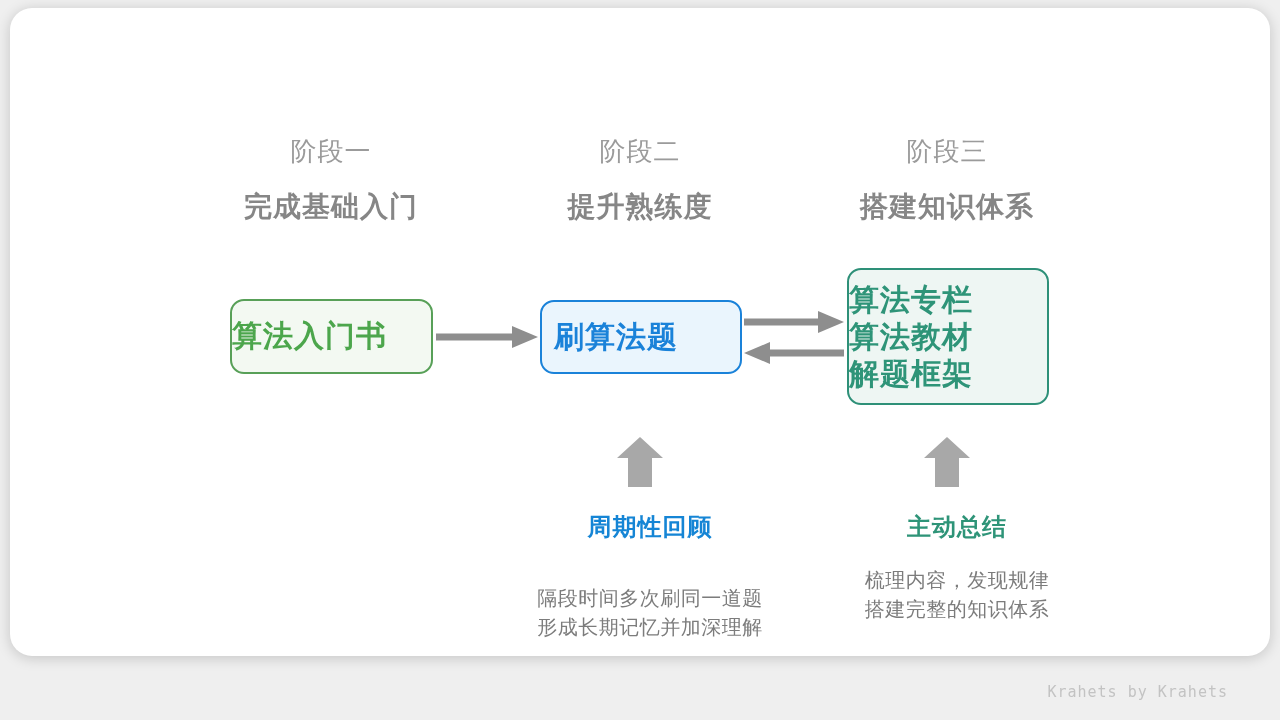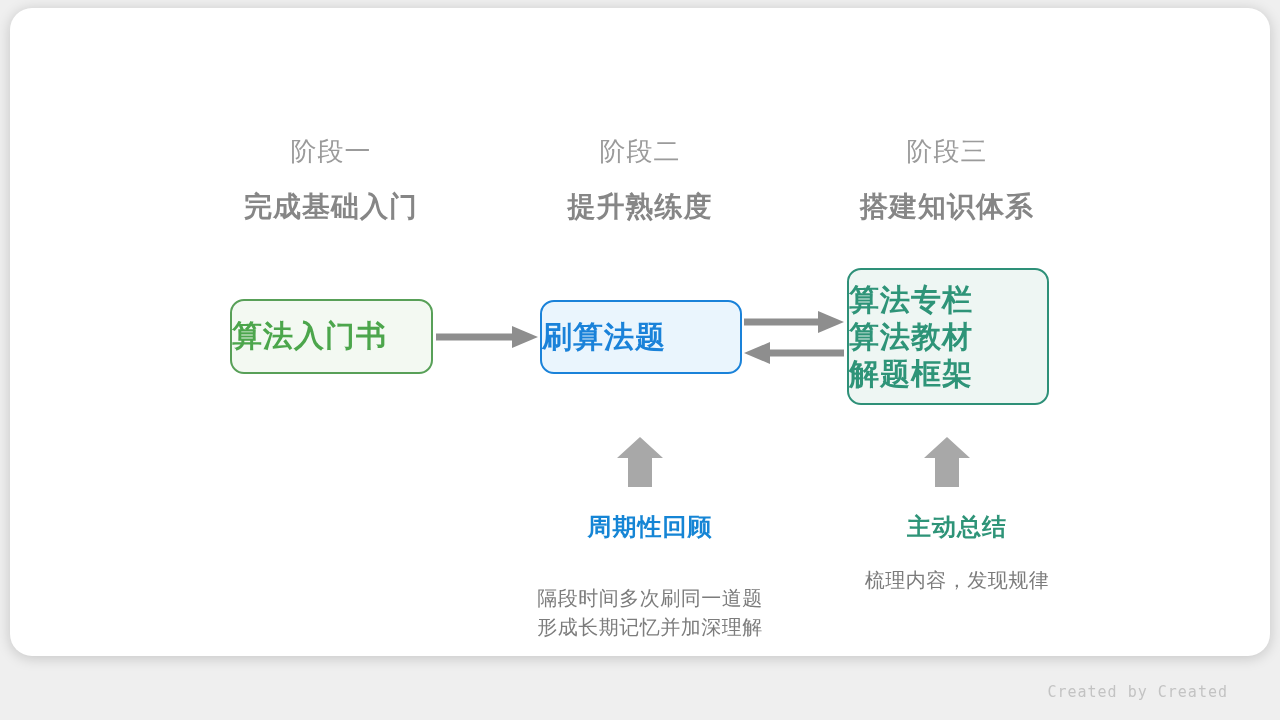--- a/index.html
+++ b/index.html
@@ -99,45 +99,46 @@
   </div>
   <div class="abs col" style="left:777px; top:126px;">
     <div class="stage-label">阶段三</div>
     <div class="stage-subtitle" style="margin-top:19px;">搭建知识体系</div>
   </div>
 
   <div class="flow-box box-green" style="left:220px; top:291px; width:203px; height:75px;">
     <span>算法入门书</span>
   </div>
 
-  <div class="flow-box box-blue" style="left:530px; top:292px; width:202px; height:74px;">
+  <div class="flow-box box-blue" style="left:530px; top:292px; width:202px; height:74px;padding-left:12px;">
     <span>刷算法题</span>
   </div>
 
   <div class="flow-box box-teal" style="left:837px; top:260px; width:202px; height:137px;">
     <span class="box-line">算法专栏</span>
     <span class="box-line">算法教材</span>
     <span class="box-line">解题框架</span>
   </div>
 
   <div class="abs col" style="left:480px; top:503px;">
     <div class="anno-title blue">周期性回顾</div>
     <div class="anno-body" style="margin-top:41px;">
       <div>隔段时间多次刷同一道题</div>
       <div>形成长期记忆并加深理解</div>
     </div>
   </div>
   <div class="abs col" style="left:787px; top:503px;">
     <div class="anno-title teal">主动总结</div>
     <div class="anno-body" style="margin-top:23px;">
       <div>梳理内容，发现规律</div>
+      <div>搭建完整的知识体系</div>
     </div>
   </div>
 
-  <div class="credit">Created by Created</div>
+  <div class="credit">Krahets by Krahets</div>
 </div>
 
 <svg class="arrow-layer" viewBox="0 0 1280 720" xmlns="http://www.w3.org/2000/svg">
 
   <g fill="#8e8e8e" stroke="#8e8e8e">
     <path d="M436 337 H514" stroke-width="7" fill="none"></path>
     <polygon points="512,326 538,337 512,348" stroke="none"></polygon>
   </g>
 
   <g fill="#8e8e8e" stroke="#8e8e8e">

